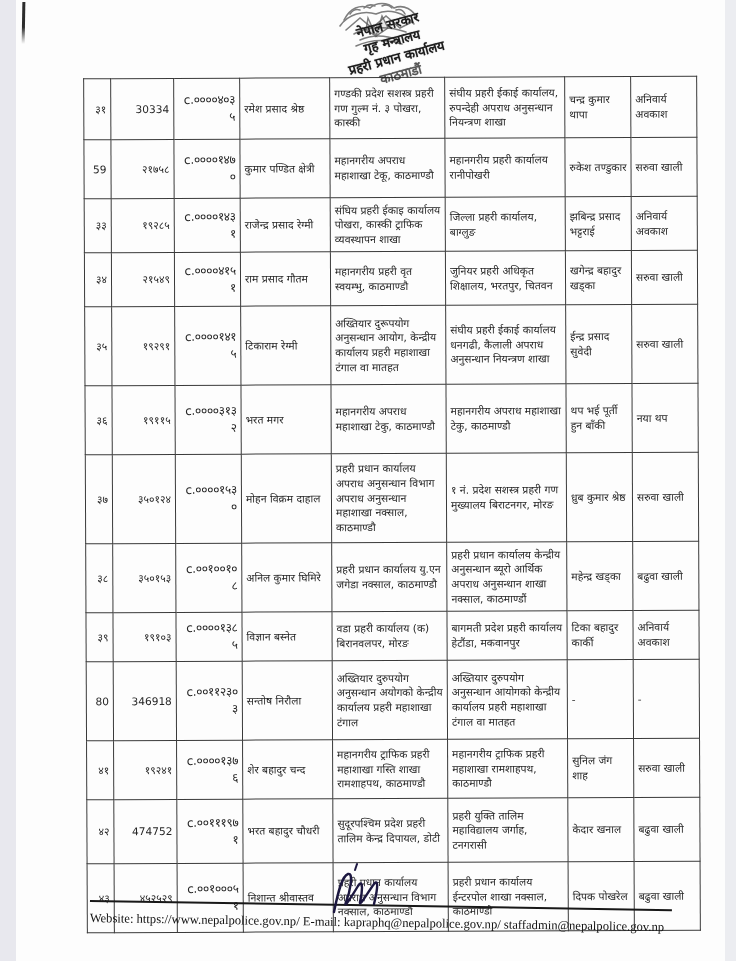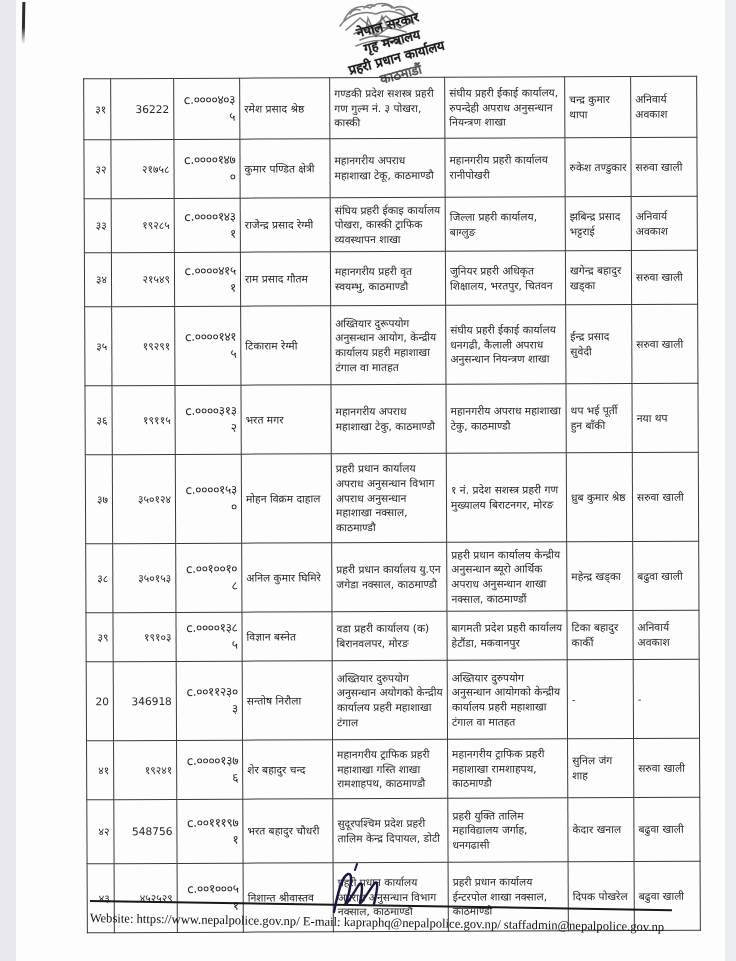--- a/index.html
+++ b/index.html
@@ -91,30 +91,30 @@
           <col class="c-reg">
           <col class="c-name">
         <col class="c-from">
           <col class="c-to">
           <col class="c-repl">
           <col class="c-status">
       </colgroup>
       <tbody>
           <tr>
             <td class="col-sn">३१</td>
-            <td class="col-badge_no">36222</td>
+            <td class="col-badge_no">30334</td>
             <td class="col-reg_no">c.००००४०३५</td>
             <td class="col-name">रमेश प्रसाद श्रेष्ठ</td>
             <td class="col-from_office">गण्डकी प्रदेश सशस्त्र प्रहरी गण गुल्म नं. ३ पोखरा, कास्की</td>
             <td class="col-to_office">संघीय प्रहरी ईकाई कार्यालय, रुपन्देही अपराध अनुसन्धान नियन्त्रण शाखा</td>
             <td class="col-replacement">चन्द्र कुमार थापा</td>
             <td class="col-status">अनिवार्य अवकाश</td>
           </tr>
           <tr>
-            <td class="col-sn">३२</td>
+            <td class="col-sn">59</td>
             <td class="col-badge_no">२१७५८</td>
             <td class="col-reg_no">c.००००१४७०</td>
             <td class="col-name">कुमार पण्डित क्षेत्री</td>
             <td class="col-from_office">महानगरीय अपराध महाशाखा टेकू, काठमाण्डौ</td>
             <td class="col-to_office">महानगरीय प्रहरी कार्यालय रानीपोखरी</td>
             <td class="col-replacement">रुकेश तण्डुकार</td>
             <td class="col-status">सरुवा खाली</td>
           </tr>
           <tr>
             <td class="col-sn">३३</td>
@@ -180,46 +180,46 @@
             <td class="col-sn">३९</td>
             <td class="col-badge_no">१९१०३</td>
             <td class="col-reg_no">c.००००१३८५</td>
             <td class="col-name">विज्ञान बस्नेत</td>
             <td class="col-from_office">वडा प्रहरी कार्यालय (क) बिरानवलपर, मोरङ</td>
             <td class="col-to_office">बागमती प्रदेश प्रहरी कार्यालय हेटौंडा, मकवानपुर</td>
             <td class="col-replacement">टिका बहादुर कार्की</td>
             <td class="col-status">अनिवार्य अवकाश</td>
           </tr>
           <tr>
-            <td class="col-sn">20</td>
+            <td class="col-sn">80</td>
             <td class="col-badge_no">346918</td>
             <td class="col-reg_no">c.००११२३०३</td>
             <td class="col-name">सन्तोष निरौला</td>
             <td class="col-from_office">अख्तियार दुरुपयोग अनुसन्धान अयोगको केन्द्रीय कार्यालय प्रहरी महाशाखा टंगाल</td>
             <td class="col-to_office">अख्तियार दुरुपयोग अनुसन्धान आयोगको केन्द्रीय कार्यालय प्रहरी महाशाखा टंगाल वा मातहत</td>
             <td class="col-replacement">-</td>
             <td class="col-status">-</td>
           </tr>
           <tr>
             <td class="col-sn">४१</td>
             <td class="col-badge_no">१९२४१</td>
             <td class="col-reg_no">c.००००१३७६</td>
             <td class="col-name">शेर बहादुर चन्द</td>
             <td class="col-from_office">महानगरीय ट्राफिक प्रहरी महाशाखा गस्ति शाखा रामशाहपथ, काठमाण्डौ</td>
             <td class="col-to_office">महानगरीय ट्राफिक प्रहरी महाशाखा रामशाहपथ, काठमाण्डौ</td>
             <td class="col-replacement">सुनिल जंग शाह</td>
             <td class="col-status">सरुवा खाली</td>
           </tr>
           <tr>
             <td class="col-sn">४२</td>
-            <td class="col-badge_no">548756</td>
+            <td class="col-badge_no">474752</td>
             <td class="col-reg_no">c.००१११९७१</td>
             <td class="col-name">भरत बहादुर चौधरी</td>
             <td class="col-from_office">सुदूरपश्चिम प्रदेश प्रहरी तालिम केन्द्र दिपायल, डोटी</td>
-            <td class="col-to_office">प्रहरी युक्ति तालिम महाविद्यालय जर्गाह, धनगढासी</td>
+            <td class="col-to_office">प्रहरी युक्ति तालिम महाविद्यालय जर्गाह, टनगरासी</td>
             <td class="col-replacement">केदार खनाल</td>
             <td class="col-status">बढुवा खाली</td>
           </tr>
           <tr>
             <td class="col-sn">४३</td>
             <td class="col-badge_no">४५२५२९</td>
             <td class="col-reg_no">c.००१०००५१</td>
             <td class="col-name">निशान्त श्रीवास्तव</td>
             <td class="col-from_office">प्रहरी प्रधान कार्यालय अपराध अनुसन्धान विभाग नक्साल, काठमाण्डौ</td>
             <td class="col-to_office">प्रहरी प्रधान कार्यालय ईन्टरपोल शाखा नक्साल, काठमाण्डौ</td>

